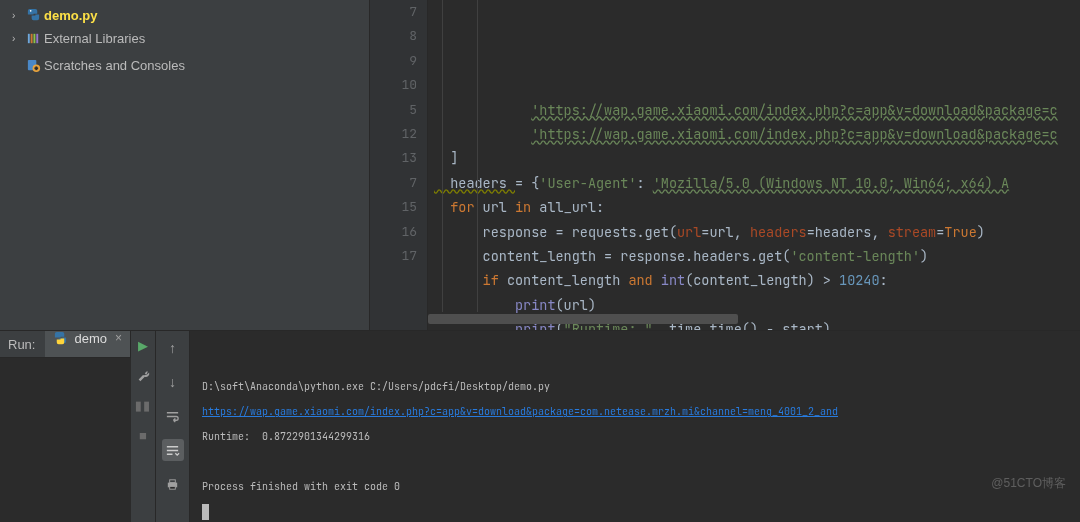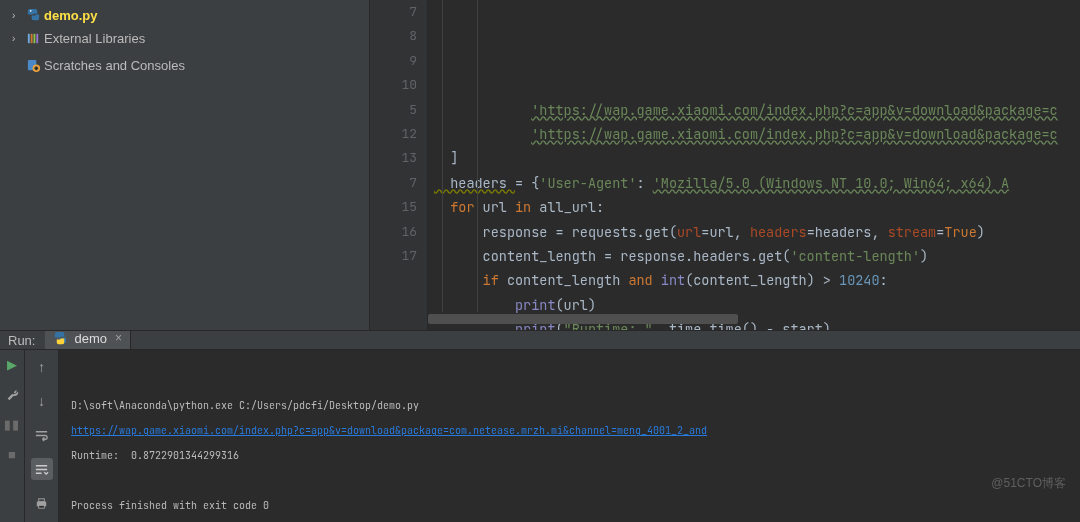--- a/index.html
+++ b/index.html
@@ -52,21 +52,21 @@
   .c-builtin { color:#8888c6; }
   .c-param { color:#aa4926; }
   .c-url { color:#6a8759; text-decoration: underline wavy #6a8759; }
   .c-warn { color:#a9b7c6; text-decoration: underline wavy #808000; }
   .hscroll { position:absolute; bottom:6px; left:58px; right:4px; height:10px; background:transparent; }
   .hscroll .thumb { position:absolute; left:0; width:310px; height:10px; background:#4f4f4f; border-radius:2px; }
 
   .run-panel {
     height: 192px; background: #2b2b2b;
     border-top: 1px solid #282828;
-    display:flex; flex-direction:column;
+    display:flex; flex-direction:row;
   }
   .run-header {
     height: 27px; background: #3c3f41;
     display:flex; align-items:center;
     border-bottom: 1px solid #282828;
     font-size: 13px;
   }
   .run-label { color:#bbbbbb; padding: 0 10px 0 8px; }
   .run-tab {
     display:flex; height:100%;

